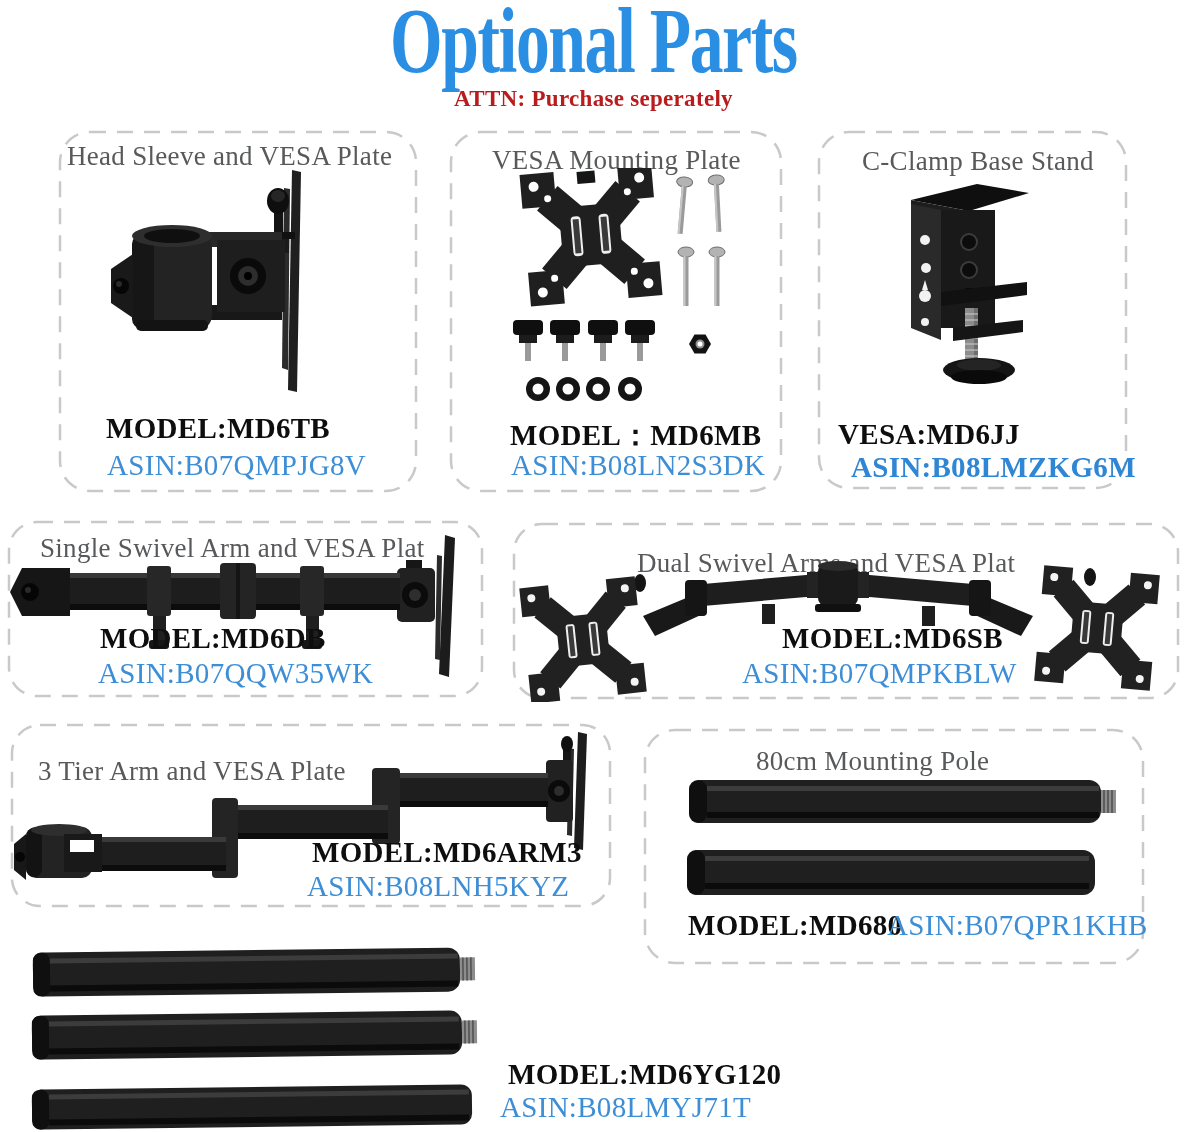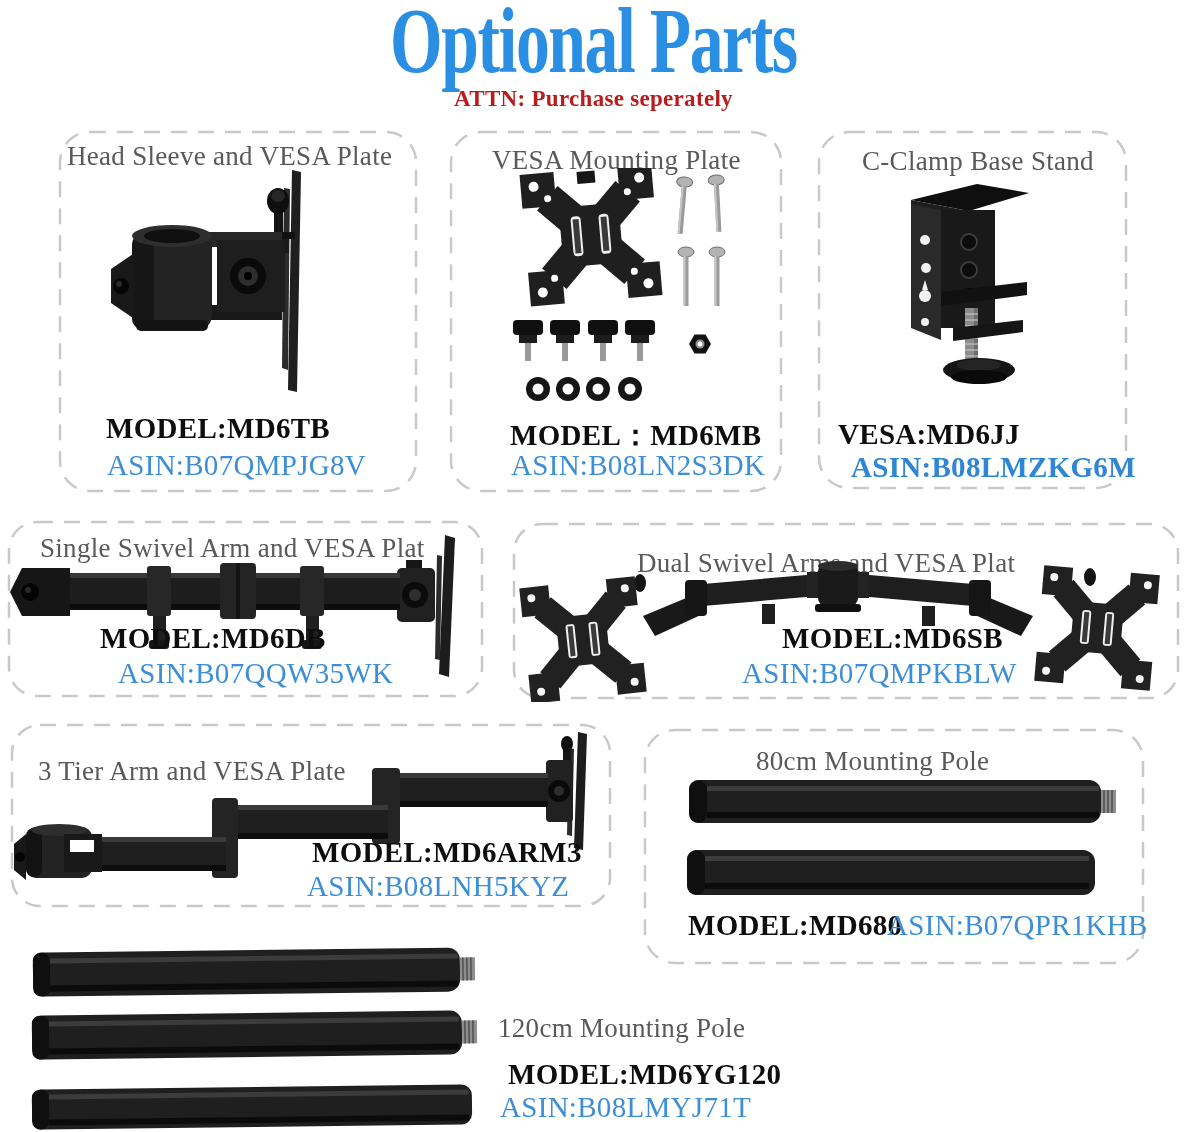--- a/index.html
+++ b/index.html
@@ -222,21 +222,21 @@
     <rect x="292" y="36" width="24" height="50" rx="3" fill="#272727"></rect>
     <rect x="298" y="86" width="13" height="26" fill="#1f1f1f"></rect>
     <rect x="294" y="110" width="20" height="9" rx="3" fill="#171717"></rect>
     <rect x="212" y="33" width="36" height="56" rx="4" fill="#242424"></rect>
     <rect x="228" y="33" width="4" height="56" fill="#141414"></rect>
     <polygon points="14,38 62,38 62,86 14,86 2,62" fill="#161616"></polygon>
     <circle cx="22" cy="62" r="9" fill="#050505"></circle>
       <circle cx="20" cy="60" r="3" fill="#2a2a2a"></circle>
   </svg>
   <div class="model" style="left:100px;top:622px;">MODEL:MD6DB</div>
-  <div class="asin" style="left:98px;top:657px;margin-left:20px;">ASIN:B07QQW35WK</div>
+  <div class="asin" style="left:98px;top:657px;">ASIN:B07QQW35WK</div>
 
   <div class="card" style="left:512px;top:522px;width:668px;height:178px;">
     <svg class="cardborder" width="668" height="178">
       <rect x="2" y="2" width="664" height="174" rx="28" fill="none" stroke="#c9c9c9" stroke-width="2.5" stroke-dasharray="16 11"></rect>
     </svg>
   </div>
   <div class="card-title" style="left:637px;top:548px;">Dual Swivel Arms and VESA Plat</div>
   <svg class="pimg" style="left:515px;top:552px;" width="665" height="150" viewBox="0 0 665 150">
     <defs>
       <g id="xp">
@@ -368,17 +368,16 @@
           <line x1="448" y1="78" x2="448" y2="101"></line>
         </g>
     </g>
     <g transform="rotate(-0.7 230 162)">
       <rect x="7" y="142" width="440" height="40" rx="11" fill="#1f1f1f"></rect>
       <rect x="7" y="142" width="17" height="40" rx="8" fill="#0f0f0f"></rect>
       <rect x="24" y="147" width="420" height="5" fill="#3c3c3c"></rect>
       <rect x="24" y="172" width="420" height="6" fill="#0b0b0b"></rect>
     </g>
   </svg>
-  <div class="card-title" style="left:498px;top:1013px;">120cm Mounting Pole</div>
   <div class="model" style="left:508px;top:1058px;">MODEL:MD6YG120</div>
   <div class="asin" style="left:500px;top:1091px;">ASIN:B08LMYJ71T</div>
 
 </div>
 
 </body></html>

